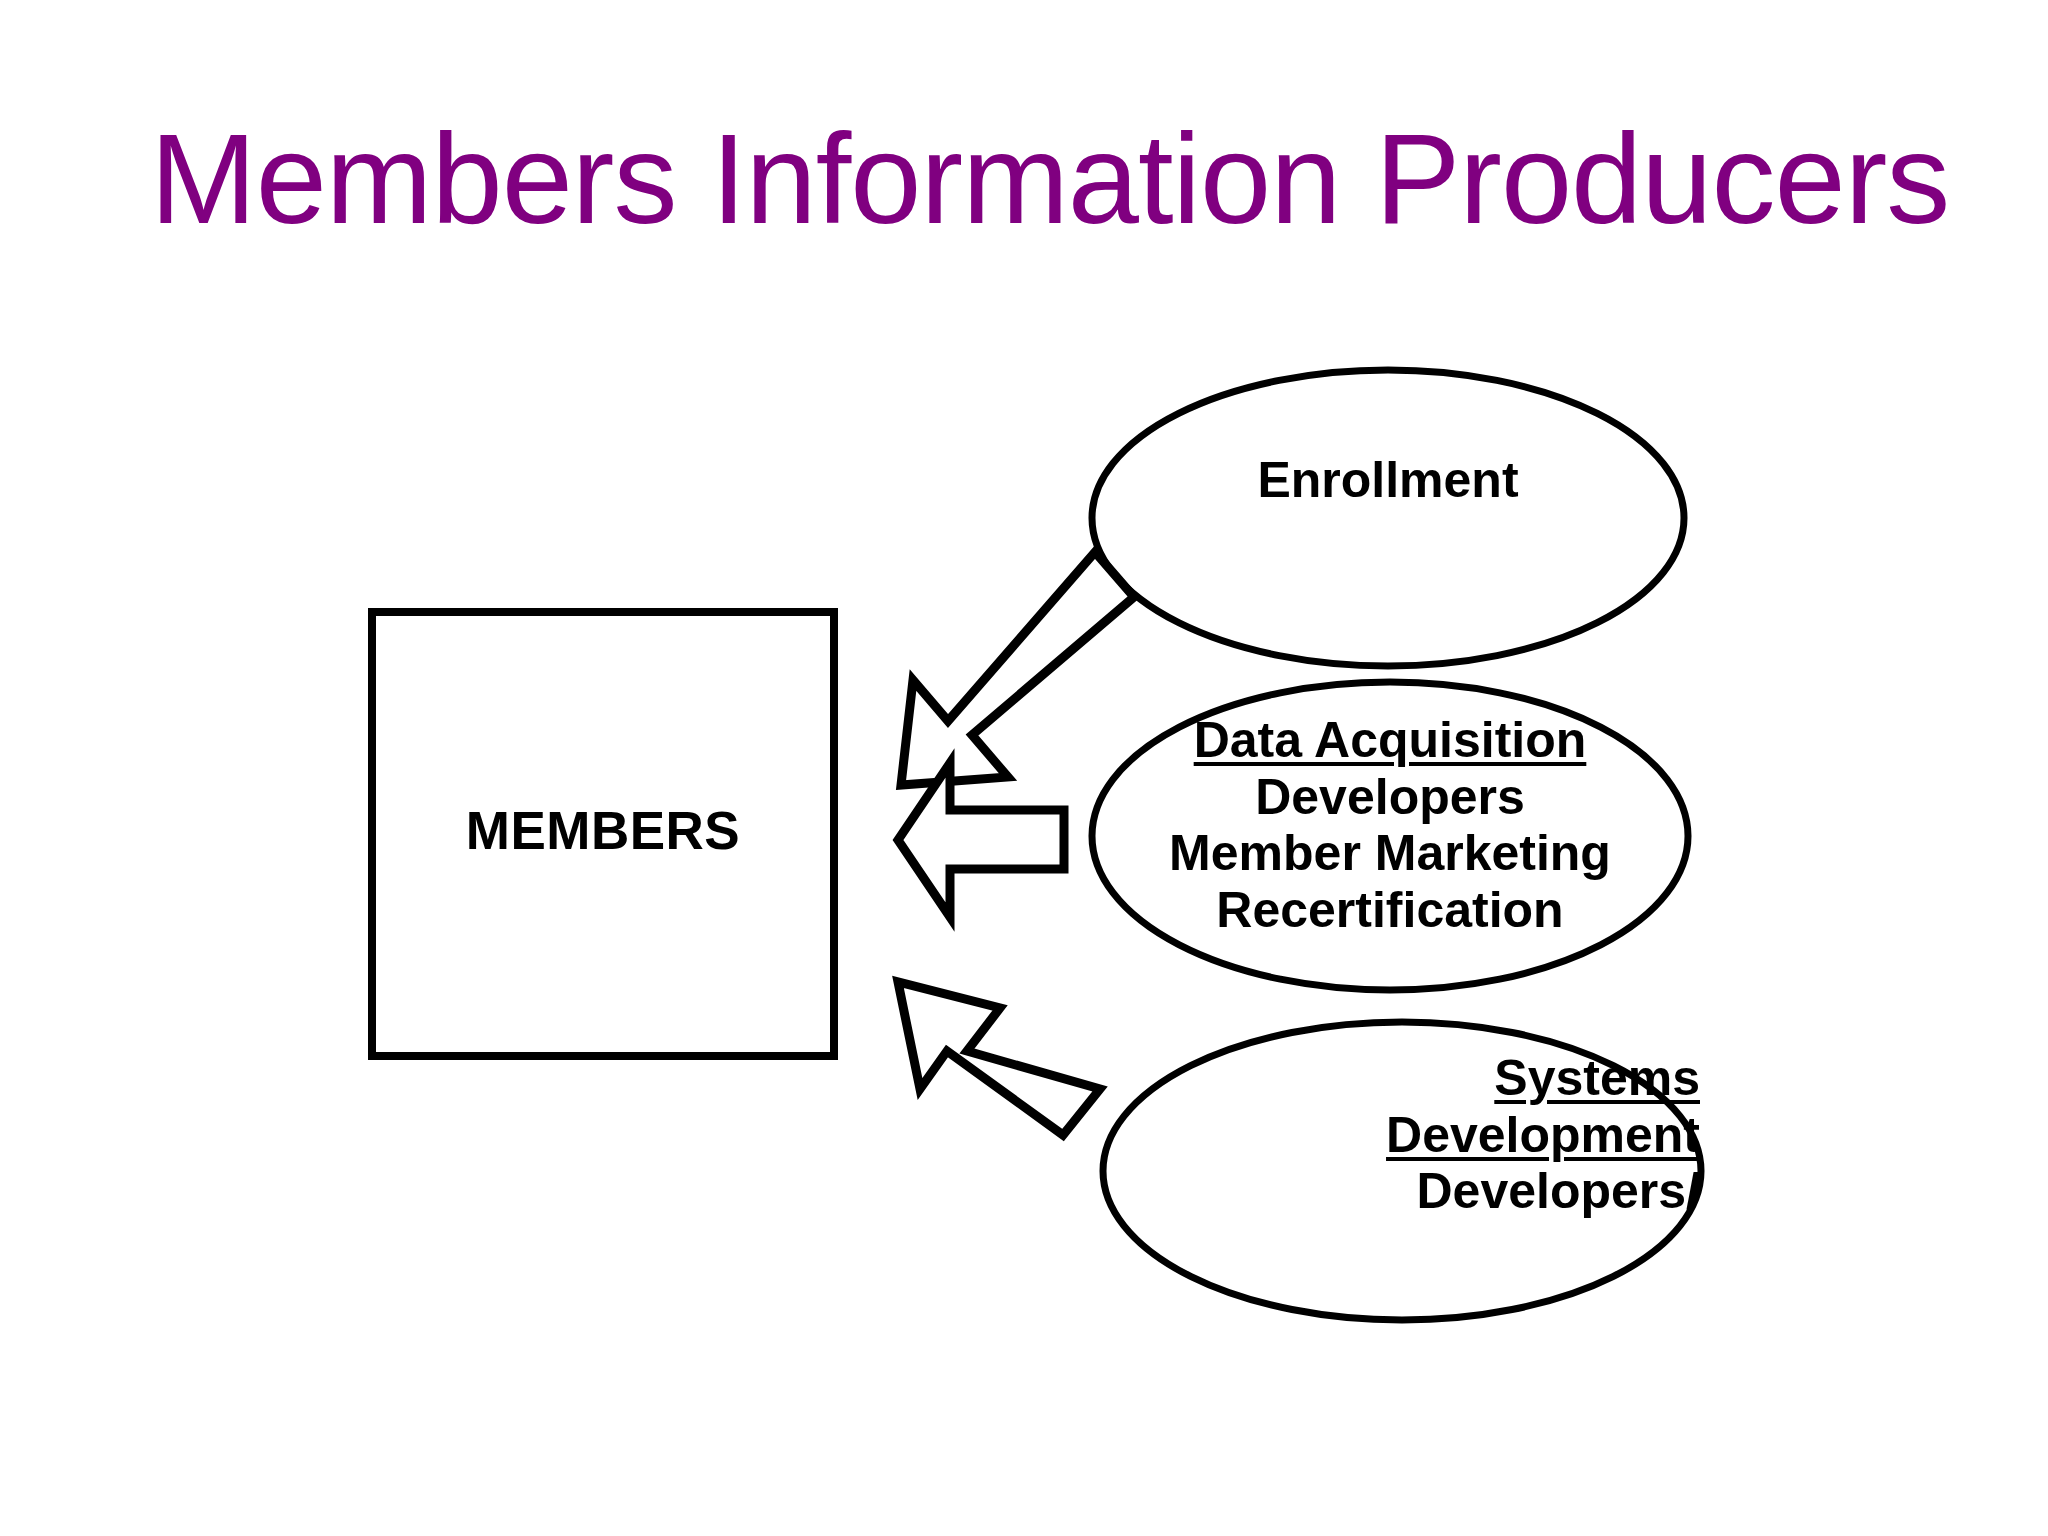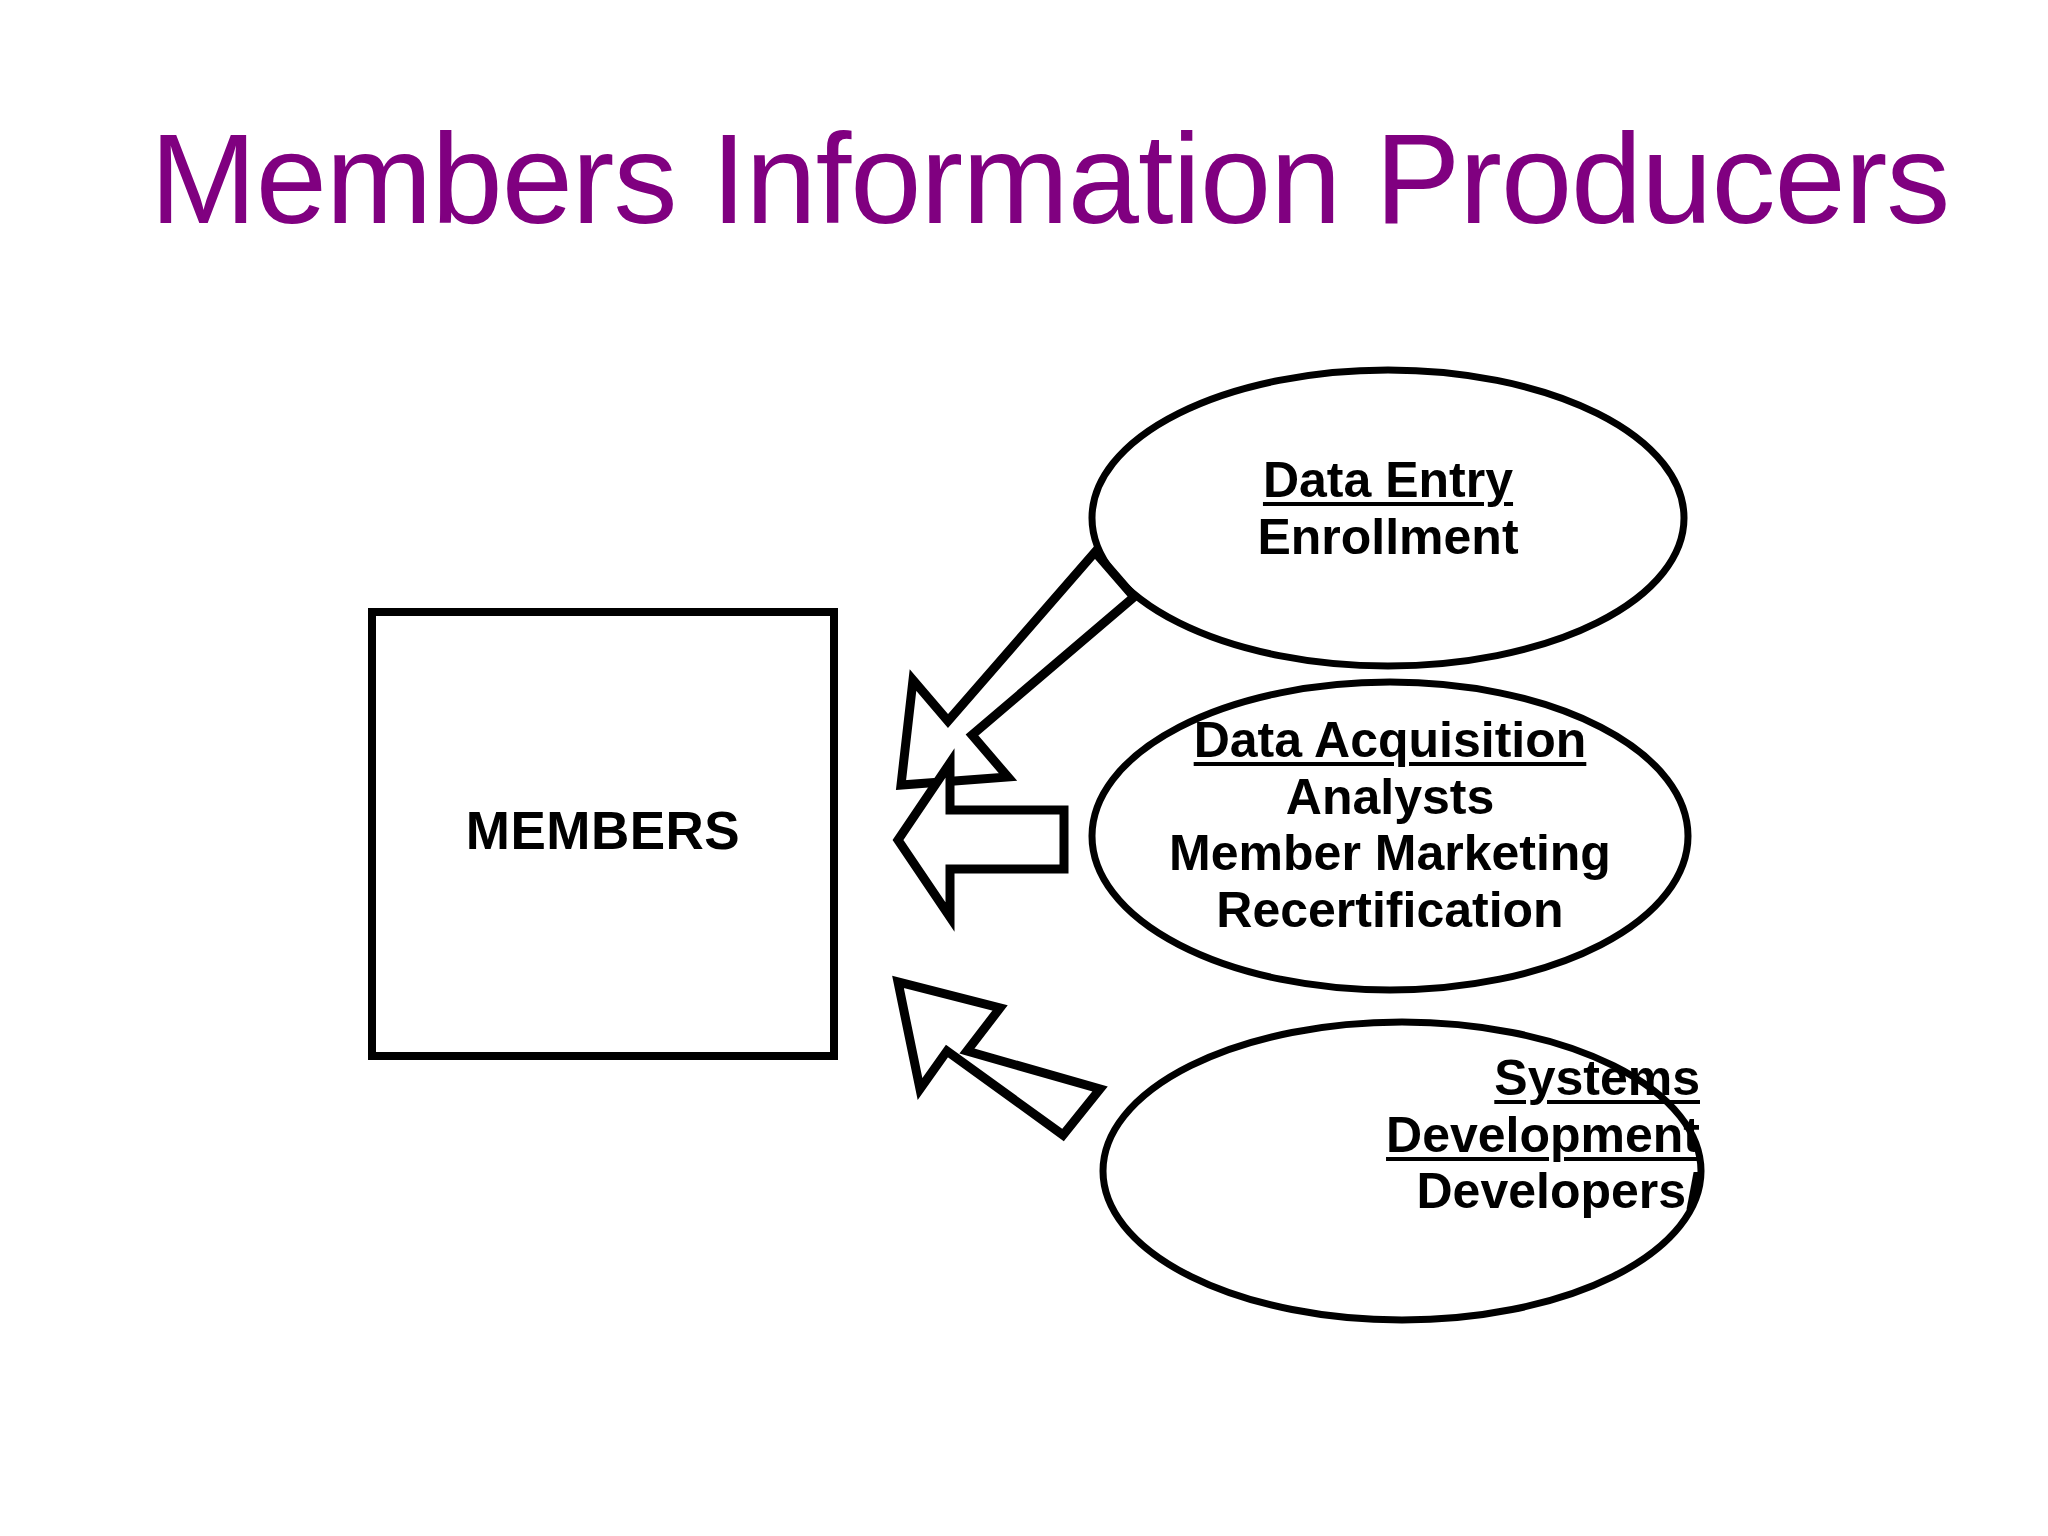--- a/index.html
+++ b/index.html
@@ -108,27 +108,26 @@
     </g>
 
     <g>
       <polygon points="1100,1089 1063,1135 947,1051 920,1089 898,982 1000,1008 967,1051" fill="#ffffff" stroke="#000000" stroke-width="9" stroke-linejoin="miter"></polygon>
     </g>
   </svg>
 
   <div class="node-label" id="members-label">MEMBERS</div>
 
   <div class="ellipse-label" id="ellipse1-label">
-    <span class="line u">Data Entry</span>
     <span class="line">Enrollment</span>
   </div>
 
   <div class="ellipse-label" id="ellipse2-label">
     <span class="line u">Data Acquisition</span>
-    <span class="line">Analysts</span>
+    <span class="line">Developers</span>
     <span class="line">Member Marketing</span>
     <span class="line">Recertification</span>
   </div>
 
   <div class="ellipse-label" id="ellipse3-label">
     <span class="line u">Systems</span>
     <span class="line u">Development</span>
     <span class="line">Developers/</span>
   </div>
 

